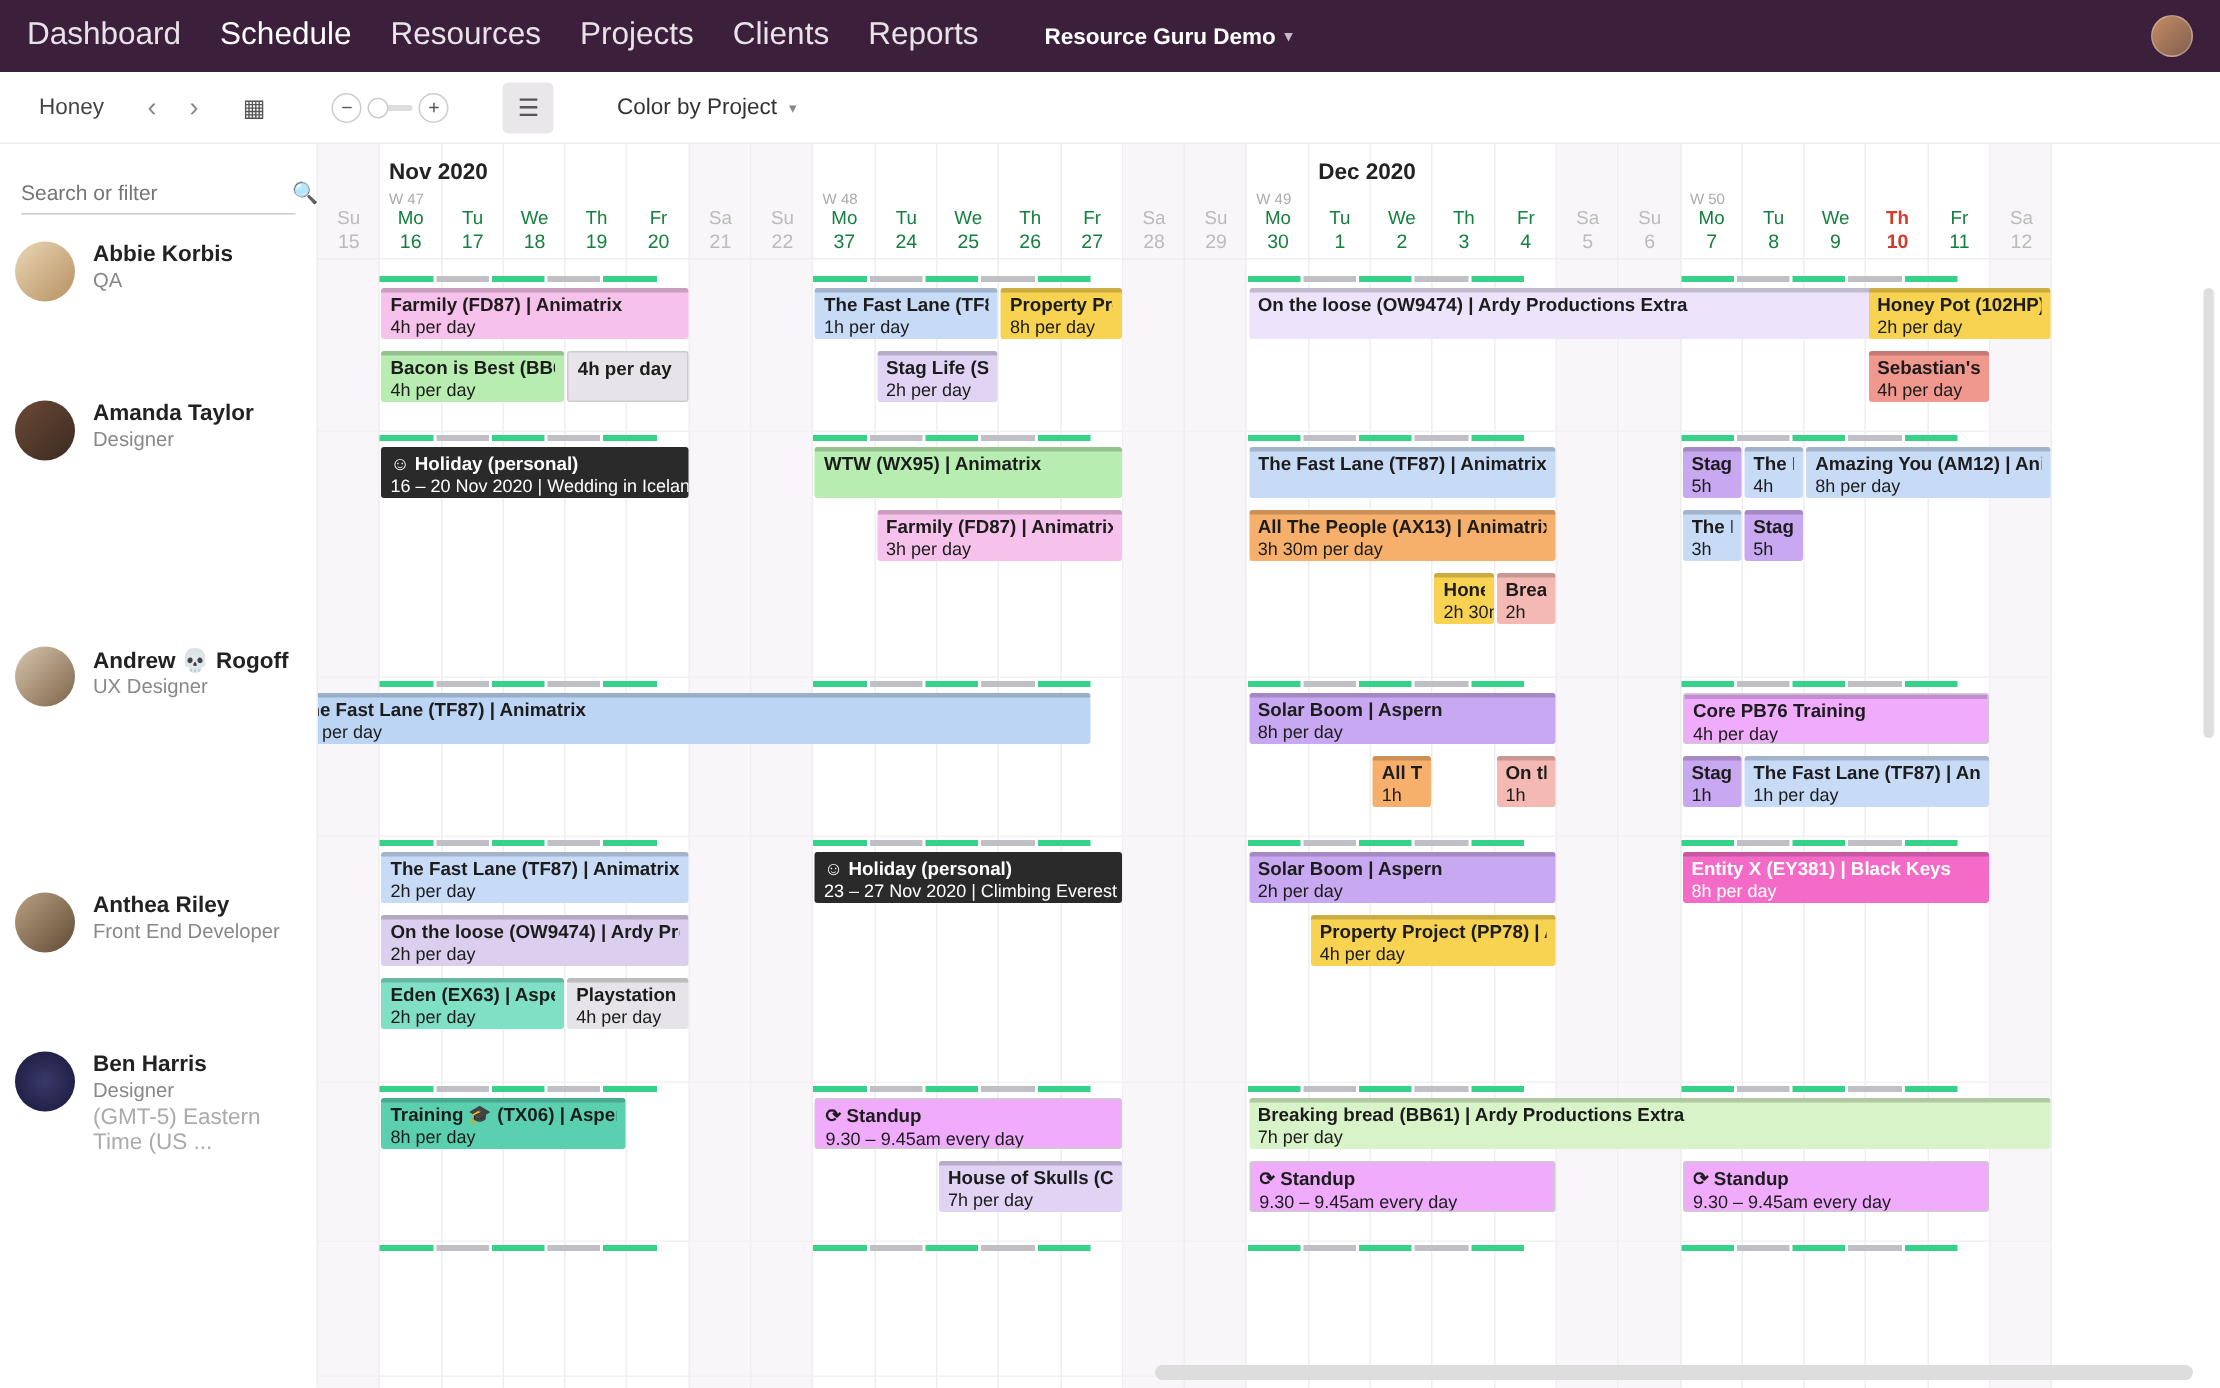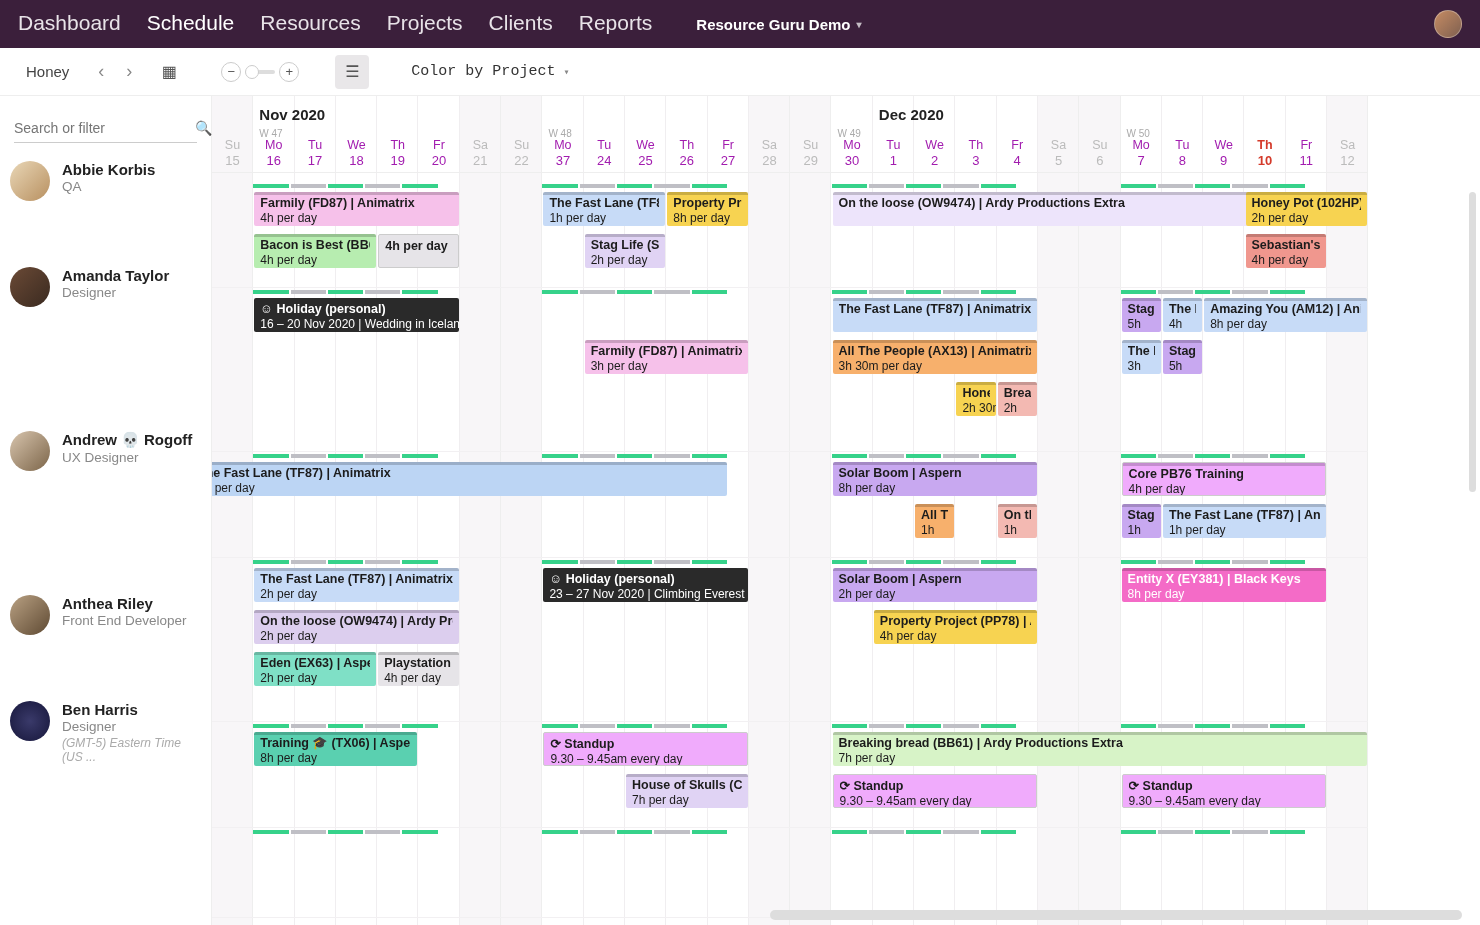--- a/index.html
+++ b/index.html
@@ -17,44 +17,44 @@
   .toolbar { height:48px; display:flex; align-items:center; padding:0 20px; gap:14px; border-bottom:1px solid #eee;}
   .tb-btn { height:32px; display:flex; align-items:center; justify-content:center; font-size:14px; color:#444; cursor:pointer; border-radius:4px;}
   .tb-text { padding:0 6px; font-size:15px;}
   .tb-icon { width:28px; text-align:center; font-size:16px; color:#555;}
   .tb-group { display:flex; align-items:center; gap:4px;}
   .tb-chev { font-size:18px; color:#888; width:24px; text-align:center; cursor:pointer;}
   .zoom-track { width:30px; height:4px; background:#ddd; border-radius:2px; position:relative;}
   .zoom-knob { width:14px; height:14px; border-radius:50%; background:#fff; border:1px solid #ccc; position:absolute; top:-5px; left:0;}
   .tb-zoom-btn { width:20px; height:20px; border:1px solid #ccc; border-radius:50%; display:flex; align-items:center; justify-content:center; font-size:13px; color:#555; cursor:pointer;}
   .tb-toggle { width:34px; height:34px; background:#e9e7e9; border-radius:4px; display:flex; align-items:center; justify-content:center; color:#555; font-size:16px;}
-  .color-by { margin-left:28px; display:flex; align-items:center; gap:8px; font-size:15px; color:#333; cursor:pointer;font-family:Liberation Mono, monospace;}
+  .color-by { margin-left:28px; display:flex; align-items:center; gap:8px; font-size:15px; color:#333; cursor:pointer;}
   .color-by .chev { font-size:10px; color:#888;}
   
   .main { display:flex; height: calc(925px - 48px - 48px); }
   .sidebar { width:212px; border-right:1px solid #eee; background:#fff; position:relative;}
   .search-wrap { padding:24px 14px 8px 14px;}
   .search { display:flex; align-items:center; border-bottom:1px solid #ccc; padding-bottom:6px;}
   .search input { border:none; outline:none; flex:1; font-size:14px; color:#555; background:transparent;}
   .search .sicon { color:#888; font-size:14px;}
   .people { overflow:hidden;}
   .person { display:flex; align-items:flex-start; gap:12px; padding:10px 14px 0 10px; }
   .person .av { width:40px; height:40px; border-radius:50%; flex:0 0 40px; background:linear-gradient(135deg,#bca,#789); background-size:cover;}
   .person .pname { font-size:15px; font-weight:600; color:#222;}
   .person .prole { font-size:13.5px; color:#888; margin-top:1px;}
-  .person .ptz { font-size:12px; color:#aaa; margin-top:2px; font-style:italic;}
+  .person .ptz { font-size:15px; color:#aaa; margin-top:2px; }
   
   .cal { flex:1; overflow:hidden; position:relative;}
   .cal-scroll { position:absolute; inset:0; overflow:auto;}
   .grid { position:relative; height: 1020px; } 
   .col { position:absolute; top:0; bottom:0; border-right:1px solid #f0eef0;}
   .col.weekend { background:#f8f6f8; border-right-color:#eee;}
   .month-label { position:absolute; top:10px; font-size:15px; font-weight:700; color:#222; z-index:3;}
   .week-label { position:absolute; top:32px; font-size:10px; color:#aaa; z-index:2;}
-  .day-head { position:absolute; top:42px; width:41px; text-align:center; font-size:12.5px; color:#a21caf; z-index:2; line-height:15px;}
+  .day-head { position:absolute; top:42px; width:41px; text-align:center; font-size:12.5px; color:#15803d; z-index:2; line-height:15px;}
   .day-head .dnum { font-size:13px; }
   .day-head.weekend { color:#bbb;}
   .day-head.today { color:#d43a2a; font-weight:600;}
   .hrule { position:absolute; left:0; right:0; top:76px; border-bottom:1px solid #eee; z-index:2;}
   
   .row { position:absolute; left:0; right:0; border-bottom:1px solid #f2f0f2;}
   .mstrip { position:absolute; top:0; height:8px; z-index:1; display:flex; }
   .ms { height:4px; margin-top:2px; margin-right:2px; }
   .booking { position:absolute; border-radius:2px; padding:4px 6px 3px 6px; font-size:12px; line-height:14px; color:#1c1c1c; overflow:hidden; white-space:nowrap; }
   .booking .bt { font-weight:600; font-size:12.5px; white-space:nowrap; overflow:hidden; text-overflow:clip;}
@@ -414,20 +414,23 @@
               <div class="ms" style="width: 35.3px; background: rgb(54, 210, 138);"></div>
               <div class="ms" style="width: 35.3px; background: rgb(191, 191, 197);"></div>
               <div class="ms" style="width: 35.3px; background: rgb(54, 210, 138);"></div>
               <div class="ms" style="width: 35.3px; background: rgb(191, 191, 197);"></div>
               <div class="ms" style="width: 35.3px; background: rgb(54, 210, 138);"></div>
             </div>
             <div class="booking dark" style="left: 42.3px; width: 204.5px; top: 10px; height: 34px;">
               <div class="bt">☺ Holiday (personal)</div>
               <div class="bd">16 – 20 Nov 2020 | Wedding in Iceland 🌐</div>
             </div>
+            <div class="booking c-green top-border" style="left: 331.4px; width: 204.5px; top: 10px; height: 34px;">
+              <div class="bt">WTW (WX95) | Animatrix</div>
+            </div>
             <div class="booking c-blue top-border" style="left: 620.5px; width: 204.5px; top: 10px; height: 34px;">
               <div class="bt">The Fast Lane (TF87) | Animatrix</div>
             </div>
             <div class="booking c-purple top-border" style="left: 909.6px; width: 39.3px; top: 10px; height: 34px;">
               <div class="bt">Stag Life</div>
               <div class="bd">5h</div>
             </div>
             <div class="booking c-blue top-border" style="left: 950.9px; width: 39.3px; top: 10px; height: 34px;">
               <div class="bt">The Fast</div>
               <div class="bd">4h</div>

